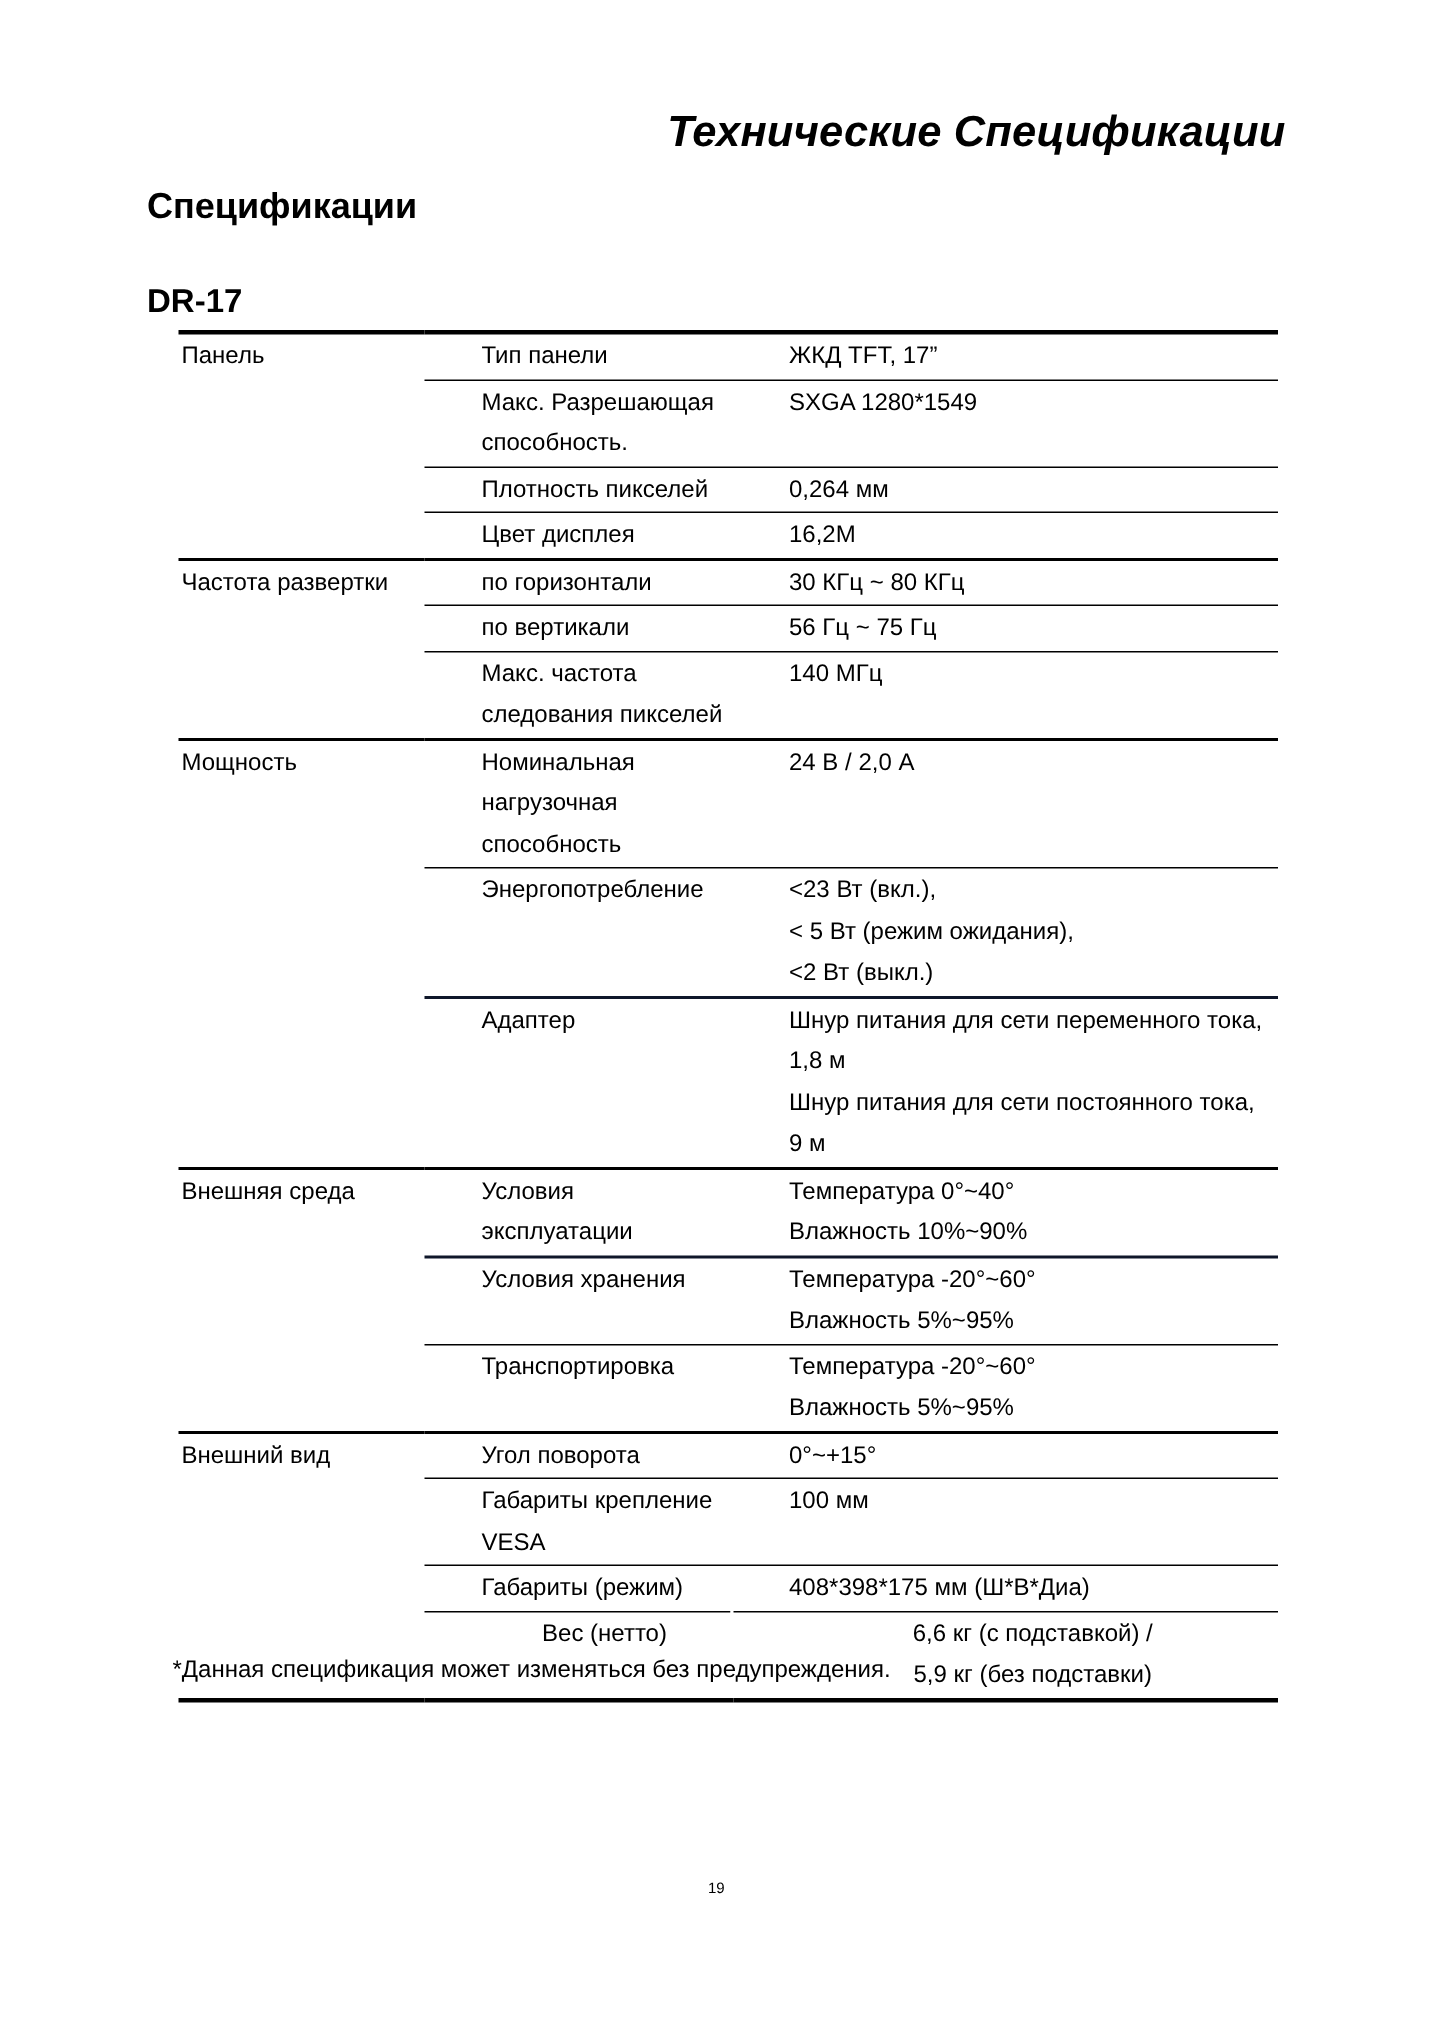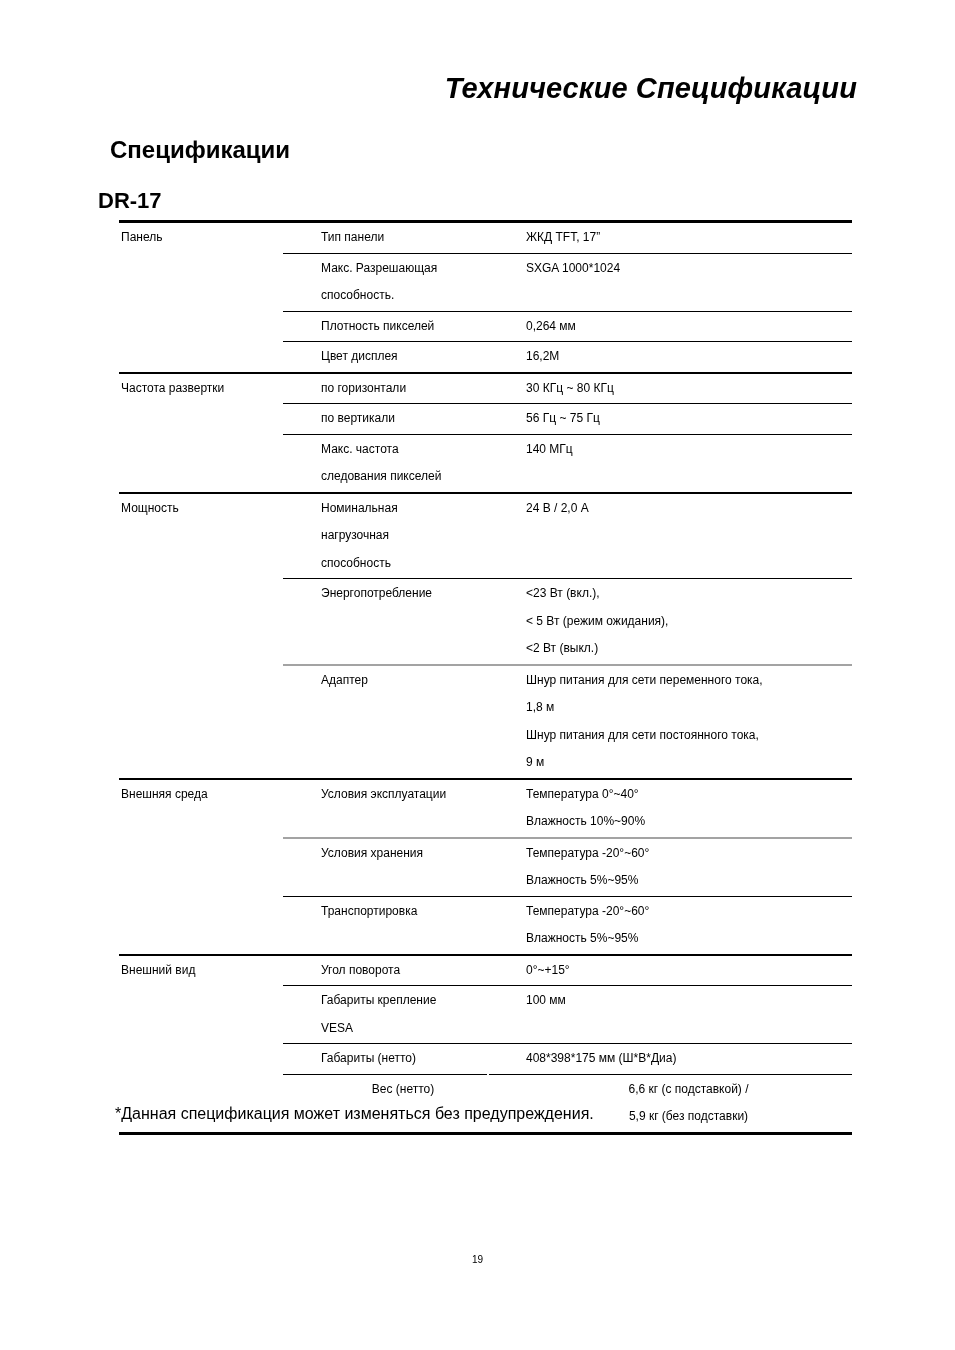--- a/index.html
+++ b/index.html
@@ -7,39 +7,39 @@
     width: 955px; height: 1350px; position: relative; overflow: hidden;
     font-family: "Liberation Sans", "DejaVu Sans", sans-serif; color: #000;
   }
   .doc-title {
     position: absolute; right: 98px; top: 72px;
     font-size: 29px; font-weight: bold; font-style: italic; margin: 0;
     letter-spacing: 0.1px;
   }
   .section-title {
     position: absolute; left: 98px; top: 124px;
-    font-size: 24px; font-weight: bold; margin: 12px;
+    font-size: 24px; font-weight: bold; margin: 0;
   }
   .model-title {
     position: absolute; left: 98px; top: 188px;
     font-size: 22px; font-weight: bold; margin: 0;
   }
   table.spec {
     position: absolute; left: 119px; top: 220px; width: 733px;
-    border-collapse: collapse; font-size: 12px; line-height: 27.5px;
+    border-collapse: collapse; font-size: 16px; line-height: 27.5px;
     border-top: 3px solid #000;
   }
   table.spec td { vertical-align: top; padding: 1px 2px 1px 2px; }
   td.c1 { width: 160px; }
   td.c2 { width: 200px; }
   td.c3 { }
   tr.group-start td { border-top: 2px solid #000; }
   tr.first td { border-top: none; }
   td.sub { border-top: 1px solid #000; }
-  td.subthick { border-top: 2px solid #a3a3a3; }
+  td.subthick { border-top: 2px solid #0f172a; }
   tr.last td { border-bottom: 3px solid #000; text-align: center; }
   tr.last td.c2 { border-right: 2px solid #fff; }
   .line { display: block; margin-left: 36px; }
   .footnote {
     position: absolute; left: 115px; top: 1105px; font-size: 16px; margin: 0;
   }
   .page-number {
     position: absolute; left: 0; width: 955px; top: 1254px; text-align: center;
     font-size: 10px;
   }
@@ -62,21 +62,21 @@
       <td class="c3">
           <span class="line">ЖКД TFT, 17”</span>
         </td>
     </tr>
     <tr>
       <td class="c2 sub">
           <span class="line">Макс. Разрешающая</span>
           <span class="line">способность.</span>
         </td>
       <td class="c3 sub">
-          <span class="line">SXGA 1000*1024</span>
+          <span class="line">SXGA 1280*1549</span>
         </td>
     </tr>
     <tr>
       <td class="c2 sub">
           <span class="line">Плотность пикселей</span>
         </td>
       <td class="c3 sub">
           <span class="line">0,264 мм</span>
         </td>
     </tr>
@@ -191,21 +191,21 @@
       <td class="c2 sub">
           <span class="line">Габариты крепление</span>
           <span class="line">VESA</span>
         </td>
       <td class="c3 sub">
           <span class="line">100 мм</span>
         </td>
     </tr>
     <tr>
       <td class="c2 sub">
-          <span class="line">Габариты (нетто)</span>
+          <span class="line">Габариты (режим)</span>
         </td>
       <td class="c3 sub">
           <span class="line">408*398*175 мм (Ш*В*Диа)</span>
         </td>
     </tr>
     <tr class="last">
       <td class="c2 sub">
           <span class="line">Вес (нетто)</span>
         </td>
       <td class="c3 sub">

